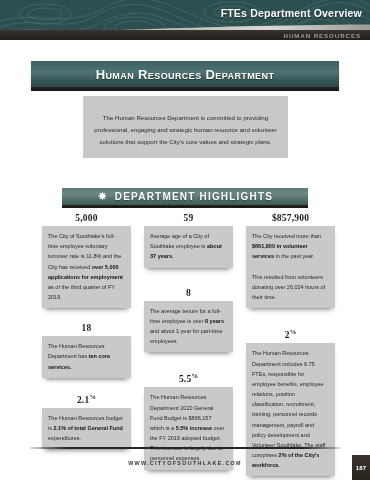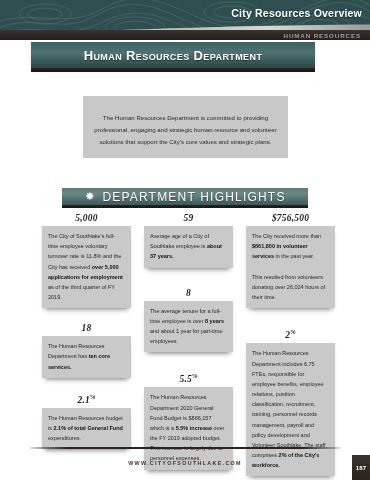--- a/index.html
+++ b/index.html
@@ -61,22 +61,22 @@
     font-weight: bold;
     letter-spacing: .9px;
     z-index: 6;
     opacity: .85;
   }
 
   
   .title-wrap {
     position: absolute;
     left: 31px;
-    top: 42px;
-    width: 284px;
+    top: 61px;
+    width: 308px;
     height: 30px;
   }
   .title-banner {
     width: 100%;
     height: 26px;
     background: linear-gradient(180deg, #3d6161 0%, #4e7272 42%, #3a5a5a 72%, #2c4747 100%);
     display: flex;
     align-items: center;
     justify-content: center;
     box-shadow: 0 3px 4px -2px rgba(0,0,0,.45);
@@ -134,22 +134,22 @@
     display: inline-block;
     width: 11px;
     height: 11px;
     color: #ffffff;
     font-size: 11px;
     line-height: 11px;
     text-align: center;
   }
   .dh-text {
     color: #ffffff;
-    font-size: 12px;
-    font-weight: normal;
+    font-size: 10px;
+    font-weight: bold;
     letter-spacing: 1.2px;
     text-shadow: 0 1px 1px rgba(0,0,0,.35);
   }
   .dh-underbar {
     width: 100%;
     height: 3px;
     background: linear-gradient(180deg, #2a2420 0%, #191614 100%);
   }
 
   
@@ -164,21 +164,20 @@
   .col { width: 89px; display: flex; flex-direction: column; }
 
   .stat-num {
     text-align: center;
     font-size: 9.5px;
     font-weight: bold;
     color: #1d1d1d;
     font-family: "Liberation Serif", serif;
     margin-bottom: 3px;
     letter-spacing: .2px;
-    font-style: italic;
   }
   .stat-num .sup {
     font-size: 6.5px;
     vertical-align: super;
   }
   .stat-box {
     background: #c9c9c9;
     padding: 5px 6px 6px;
     font-size: 5.5px;
     line-height: 1.85;
@@ -254,21 +253,21 @@
         <stop offset="48%" stop-color="#b9b9b5"></stop>
         <stop offset="72%" stop-color="#d8d8d4"></stop>
         <stop offset="100%" stop-color="#9a9a96"></stop>
       </linearGradient>
     </defs>
     <path d="M0 9 C 90 9, 180 1.5, 370 0.5 L370 10 L0 10 Z" fill="url(#swg)"></path>
   </svg>
 
   <div class="header-band"></div>
 
-  <div class="header-title">City Resources Overview</div>
+  <div class="header-title">FTEs Department Overview</div>
   <div class="header-sub">HUMAN RESOURCES</div>
 </div>
 
 <div class="title-wrap">
   <div class="title-banner">
     <span class="title-banner-text">Human Resources Department</span>
   </div>
   <div class="title-underbar"></div>
 </div>
 
@@ -306,21 +305,21 @@
     <div class="spacer-8"></div>
     <div class="stat-num">8</div>
     <div class="stat-box">The average tenure for a full-time employee is over <b>8 years</b> and about 1 year for part-time employees.</div>
 
     <div class="spacer-8"></div>
     <div class="stat-num">5.5<span class="sup">%</span></div>
     <div class="stat-box">The Human Resources Department 2020 General Fund Budget is $866,157 which is a <b>5.5% increase</b> over the FY 2019 adopted budget.  This increase is largely due to personnel expenses.</div>
   </div>
 
   <div class="col">
-    <div class="stat-num">$756,500</div>
+    <div class="stat-num">$857,900</div>
     <div class="stat-box">The City received more than <b>$661,800 in volunteer services</b> in the past year.<br><br>This resulted from volunteers donating over 26,024 hours of their time.</div>
 
     <div class="spacer-8"></div>
     <div class="stat-num">2<span class="sup">%</span></div>
     <div class="stat-box">The Human Resources Department includes 6.75 FTEs, responsible for employee benefits, employee relations, position classification, recruitment, training, personnel records management, payroll and policy development and Volunteer Southlake. The staff comprises <b>2% of the City's workforce.</b></div>
   </div>
 </div>
 
 <div class="footer-rule"></div>
 <div class="footer-url">WWW.CITYOFSOUTHLAKE.COM</div>

